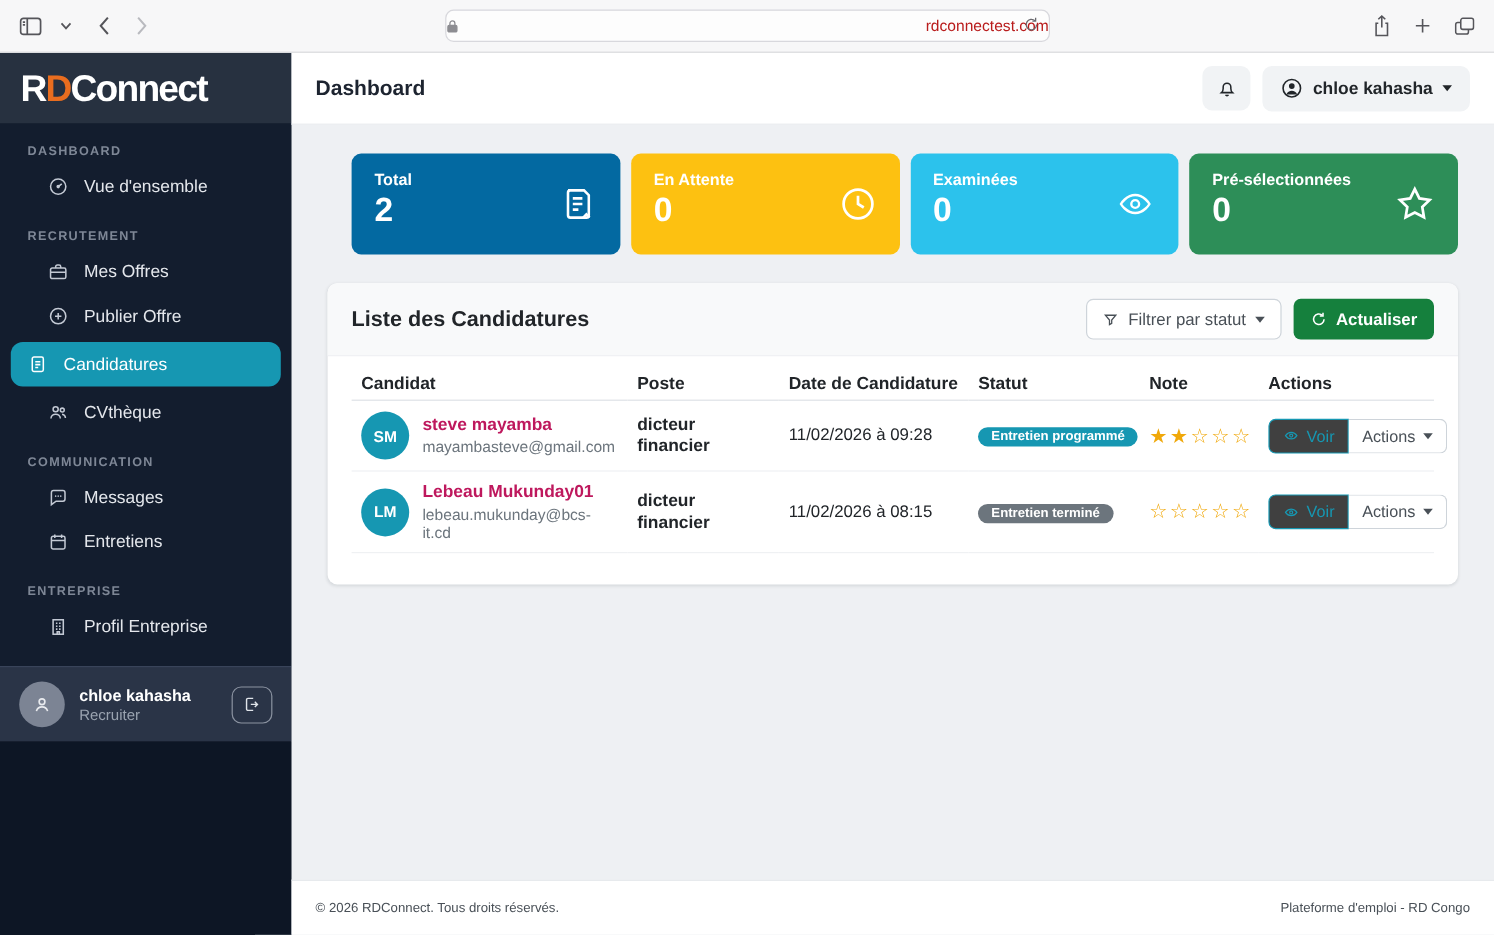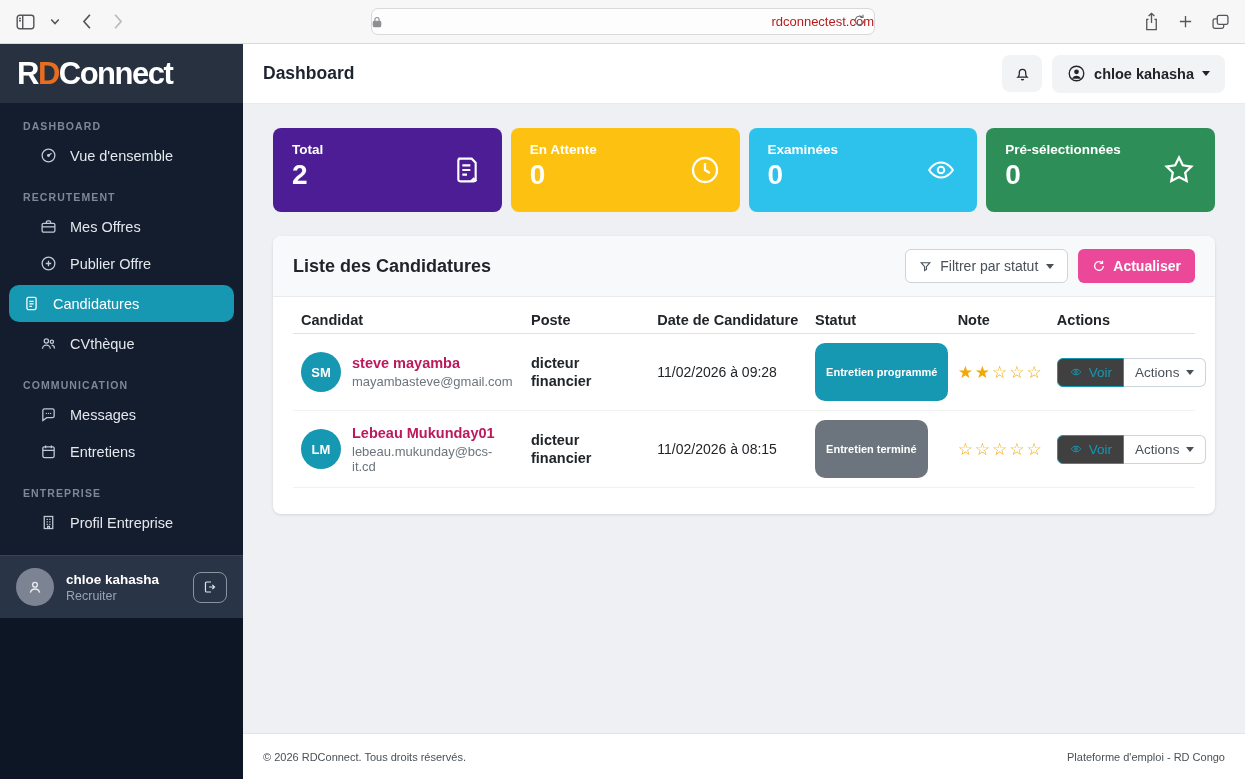--- a/index.html
+++ b/index.html
@@ -79,39 +79,39 @@
   
   .list-card { margin-top:24px; background:#fff; border-radius:8px;
     box-shadow:0 1px 3px rgba(20,30,40,.12); }
   .list-header { background:#f8f9fa; border-bottom:1px solid #e9ecef;
     border-radius:8px 8px 0 0; padding:13px 20px; display:flex; align-items:center; }
   .list-title { font-size:18px; font-weight:700; color:#212529; }
   .list-actions { margin-left:auto; display:flex; gap:10px; }
   .filter-btn { background:#fff; border:1px solid #ced4da; border-radius:6px;
     padding:8px 13px; font-size:14px; color:#495057; display:flex;
     align-items:center; gap:8px; cursor:pointer; }
-  .refresh-btn { background:#ec4899; border:none; border-radius:6px;
+  .refresh-btn { background:#15803d; border:none; border-radius:6px;
     padding:8px 14px; font-size:14px; font-weight:600; color:#fff; display:flex;
     align-items:center; gap:7px; cursor:pointer; }
 
   .table-wrap { padding:0 20px 26px; }
   table { width:100%; border-collapse:collapse; table-layout:fixed; }
   th { text-align:left; font-size:14.5px; font-weight:700; color:#212529;
     padding:15px 8px 5px; border-bottom:1px solid #dee2e6; }
   td { padding:9px 8px; border-bottom:1px solid #eff1f3; vertical-align:middle; }
   .cand { display:flex; align-items:center; gap:11px; }
   .cand-avatar { width:40px; height:40px; border-radius:50%; background:#1697b2;
     color:#fff; font-weight:700; font-size:13px; display:flex; align-items:center;
     justify-content:center; flex:none; }
   .cand-name { font-weight:700; color:#be185d; font-size:14.5px; }
   .cand-email { font-size:13px; color:#6c757d; margin-top:3px; }
   .poste { font-weight:700; color:#212529; font-size:14.5px; }
   .date { color:#212529; font-size:14px; }
   .badge { display:inline-block; color:#fff; font-size:11px; font-weight:700;
-    padding:23px 11px; border-radius:10px; white-space:nowrap; }
+    padding:2px 11px; border-radius:10px; white-space:nowrap; }
   .stars { font-size:17px; color:#f0a80a; letter-spacing:2px; white-space:nowrap; }
   .btn-group { display:inline-flex; }
   .voir-btn { display:flex; align-items:center; gap:6px; background:#404040;
     border:1px solid #1697b2; color:#1697b2; font-size:13.5px; padding:6px 11px;
     border-radius:6px 0 0 6px; cursor:pointer; }
   .actions-btn { display:flex; align-items:center; gap:7px; background:#fff;
     border:1px solid #ced4da; border-left:none; color:#495057; font-size:13.5px;
     padding:6px 11px; border-radius:0 6px 6px 0; cursor:pointer; }
 
   .footer { height:46px; background:#fff; border-top:1px solid #e2e5e9;
@@ -316,21 +316,21 @@
           <span>chloe kahasha</span>
           <span class="caret"></span>
         </button>
       </div>
     </header>
 
     <div class="content">
 
       <div class="stats">
 
-        <div class="stat-card" style="background: #4c1d95;">
+        <div class="stat-card" style="background: #0369a1; margin-left: 20px;">
           <div>
             <div class="stat-label">Total</div>
             <div class="stat-value">2</div>
           </div>
           <div class="stat-icon">
             <svg width="32" height="32" viewBox="0 0 24 24" fill="none" stroke="#fff" stroke-width="1.6">
                 <path d="M5.5 3.5h10l3 3v12.5a1.5 1.5 0 0 1-1.5 1.5h-10a1.5 1.5 0 0 1-1.5-1.5V5a1.5 1.5 0 0 1 1.5-1.5z"></path>
                 <path d="M8.5 8.5h6M8.5 12h6M8.5 15.5h3.5"></path>
                 <path d="M15 20.5l2-2 2 2"></path>
               </svg>

